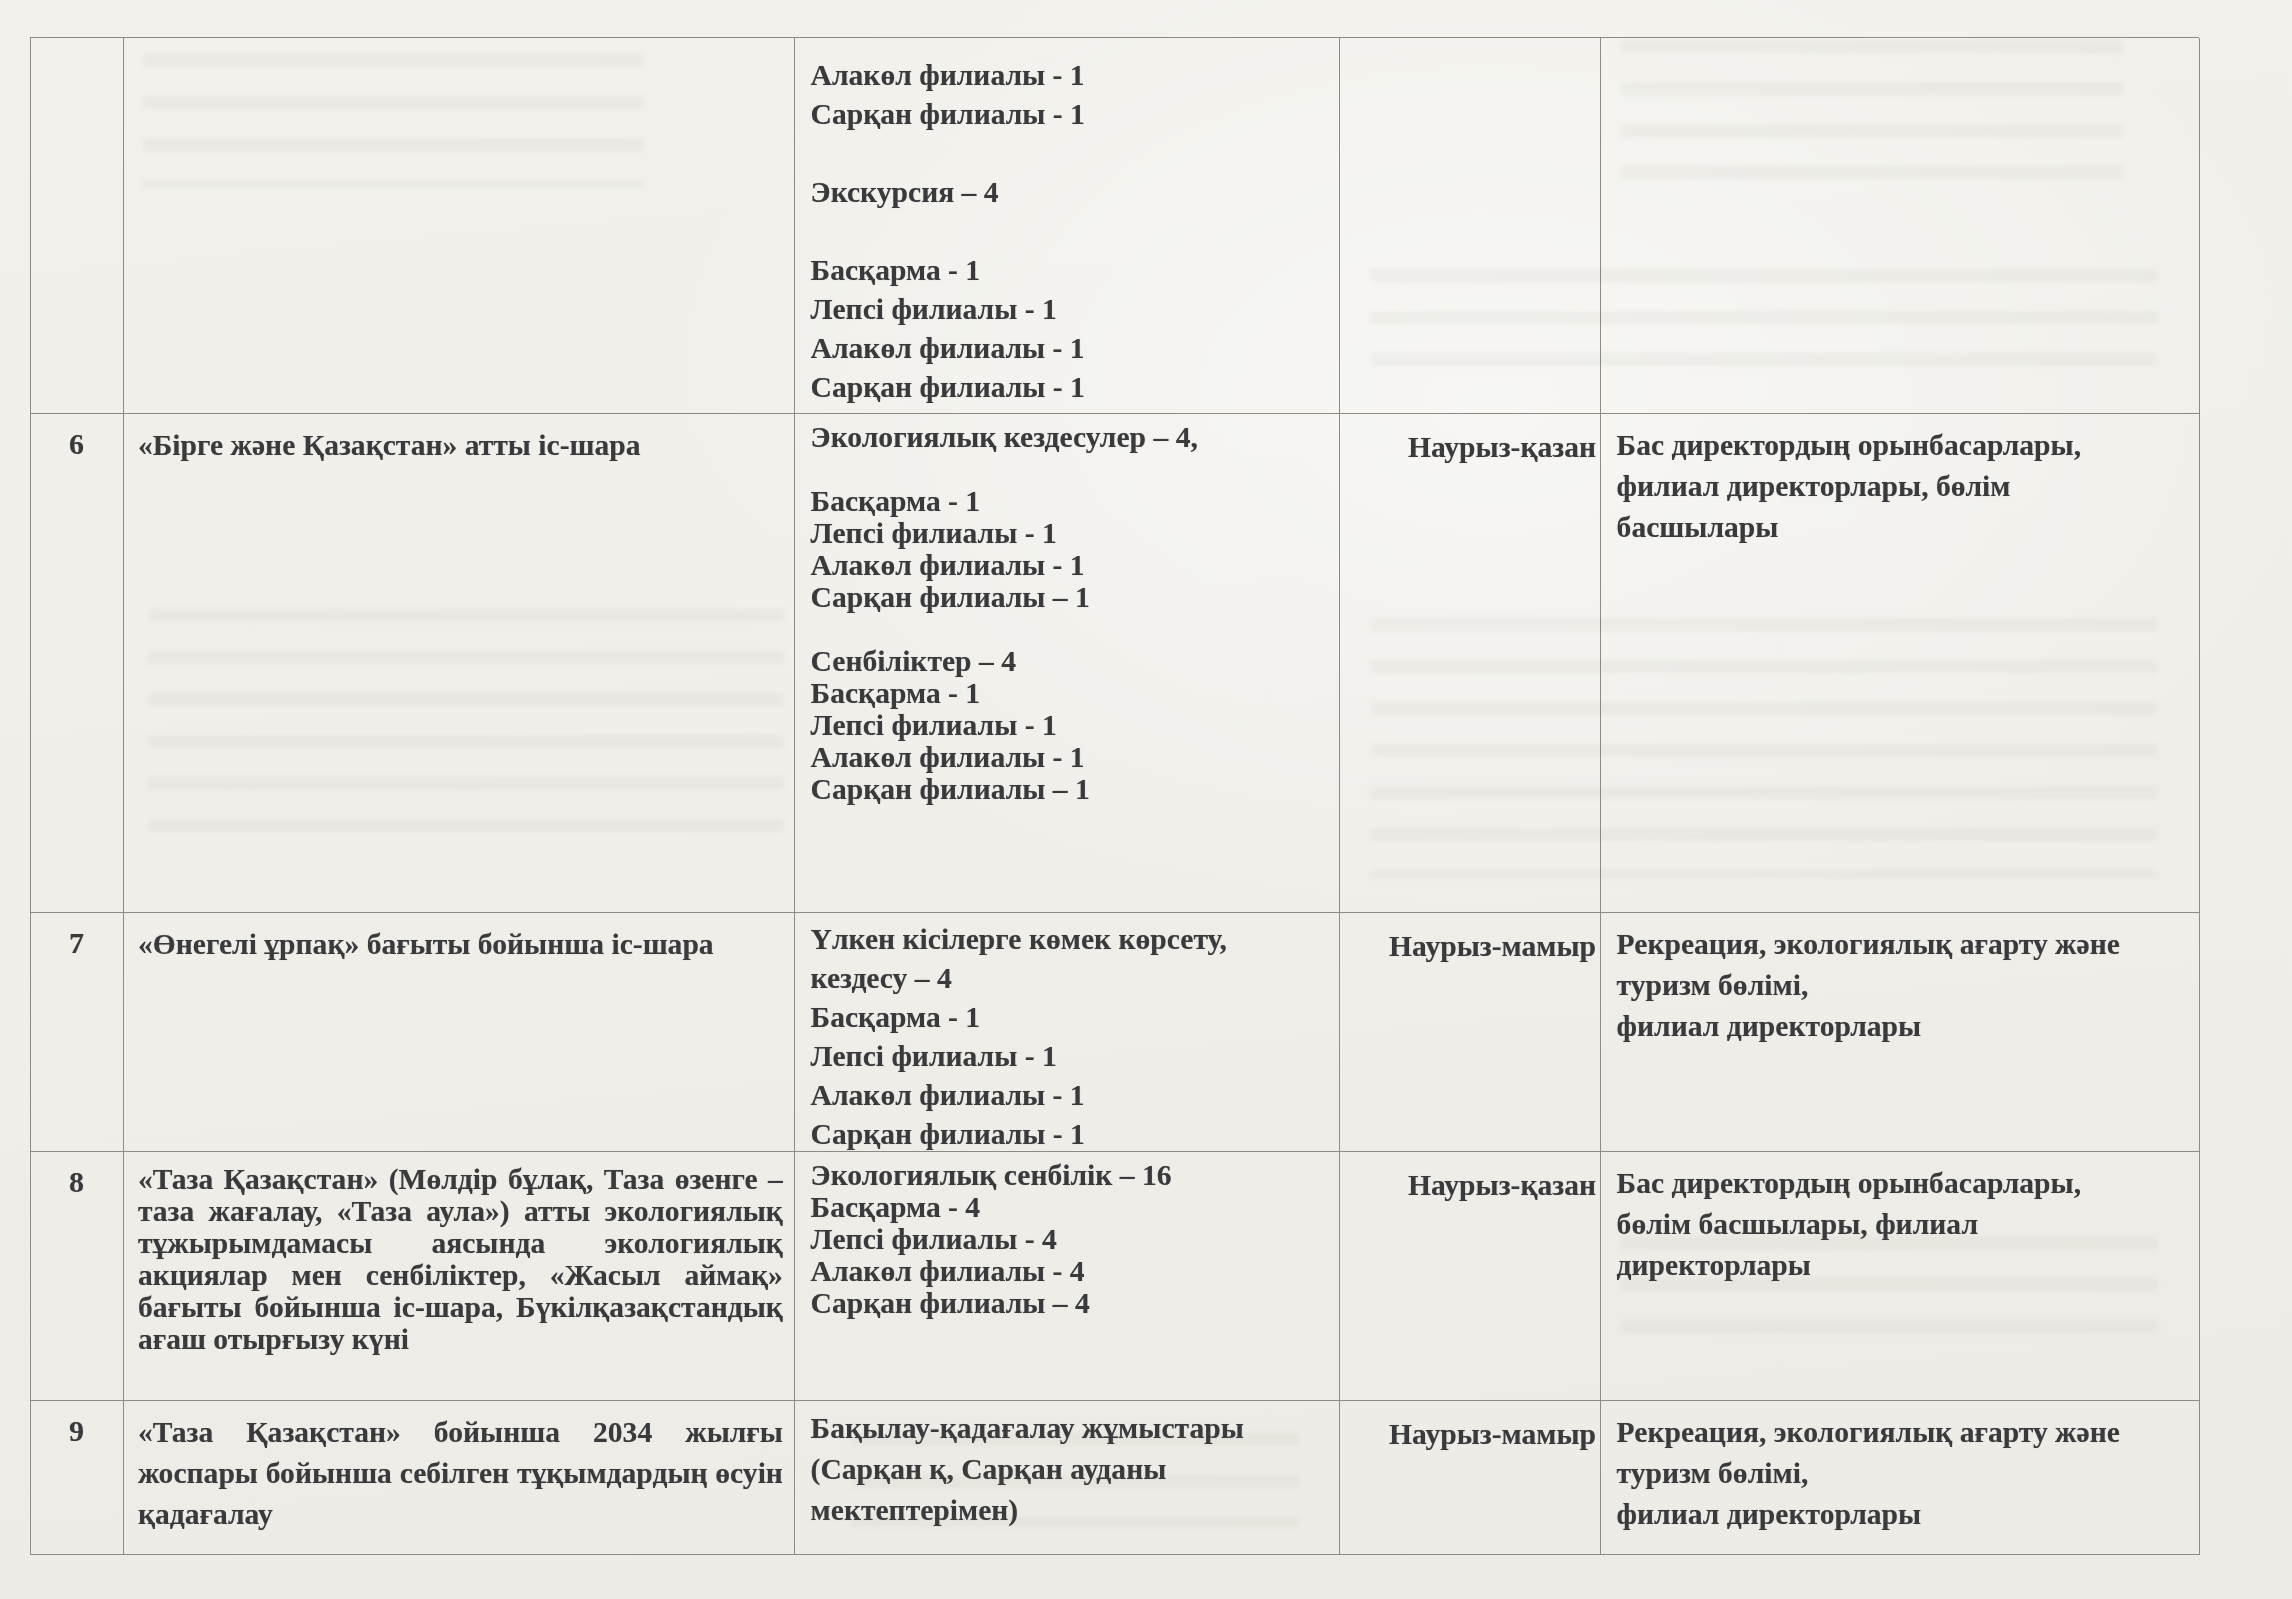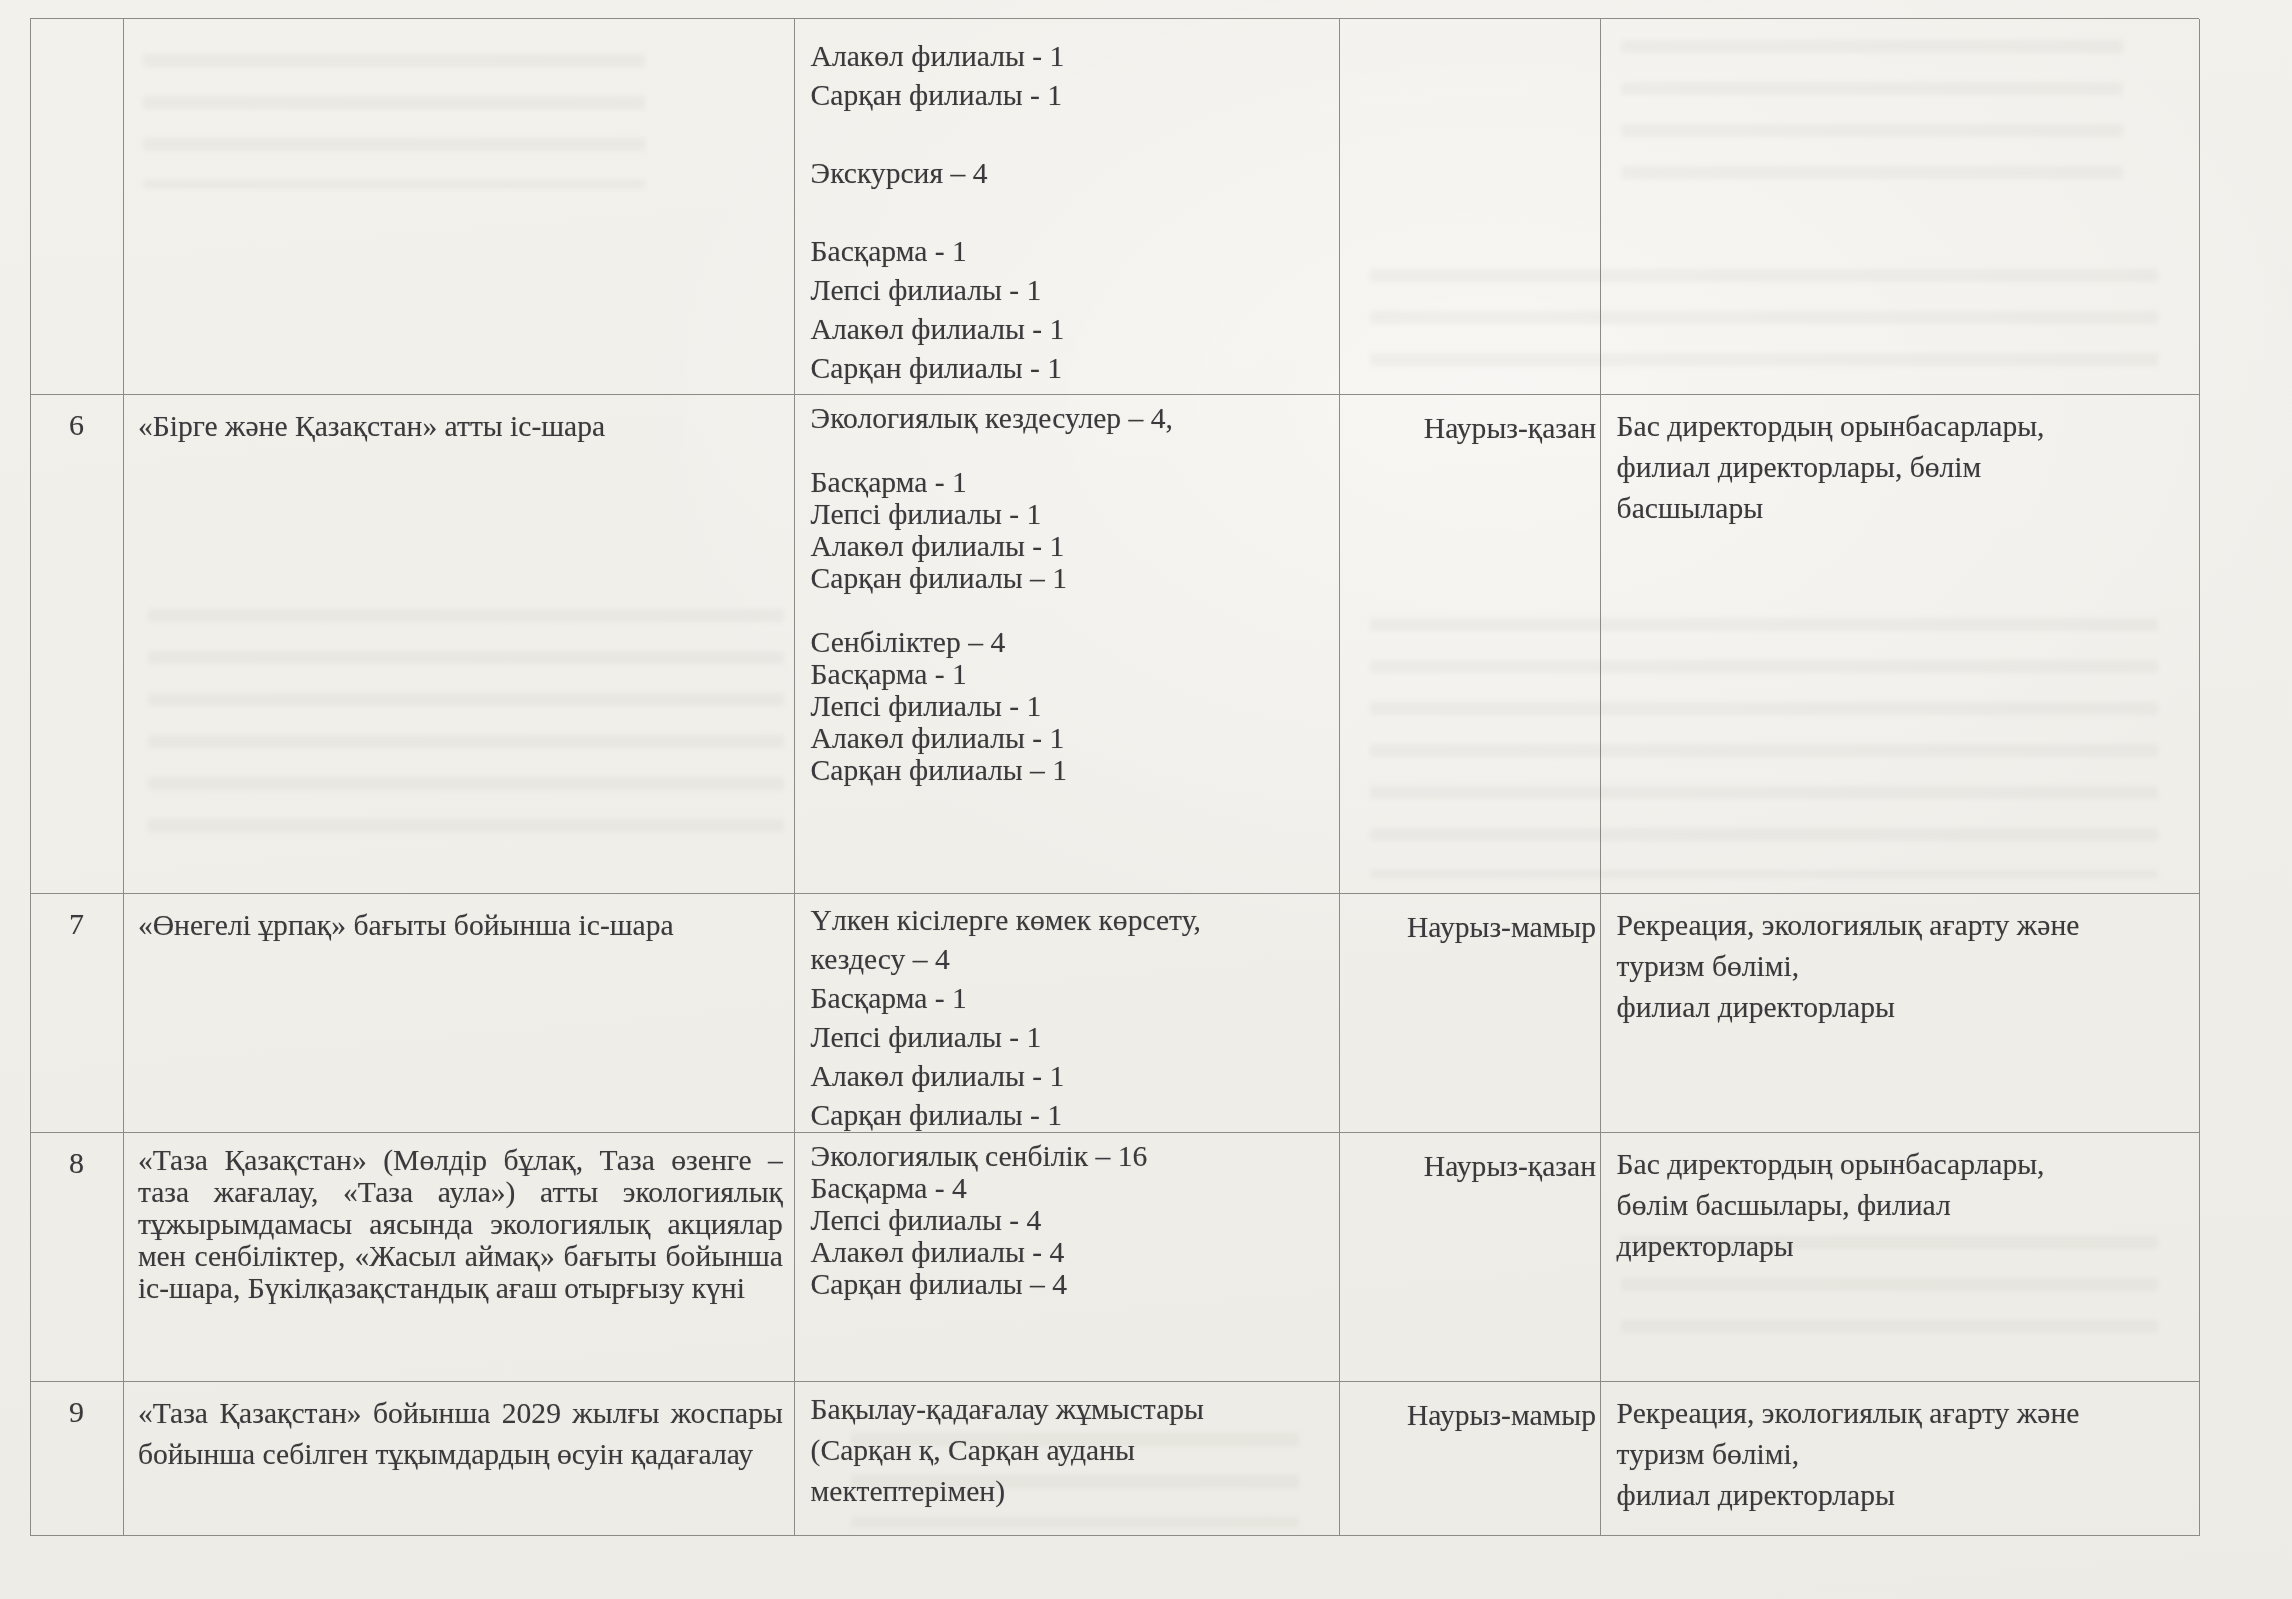--- a/index.html
+++ b/index.html
@@ -11,27 +11,28 @@
     position: relative;
     width: 2293px; height: 1600px;
     overflow: hidden;
     background:
       radial-gradient(ellipse 1254px 806px at 65% 25%, rgba(255,255,255,0.45), rgba(255,255,255,0) 70%),
       linear-gradient(175deg, #f2f1ec 0%, #f0eee9 55%, #edebe5 100%);
   }
   
   .tbl {
     position: absolute;
-    left: 29.6px; top: 18px;
+    left: 29.6px; top: 37px;
     width: 2168px; height: 1517px;
     display: grid;
     grid-template-columns: 93px 671px 545px 261px 599px;
     grid-template-rows: 376px 499px 239px 249px 154px;
     border-top: 1.8px solid #8d8b84;
     border-left: 1.8px solid #8d8b84;
+    font-weight: bold;
   }
   .cell {
     box-sizing: border-box;
     border-right: 1.8px solid #8d8b84;
     border-bottom: 1.8px solid #8d8b84;
     overflow: hidden;
     color: #3a3a3c;
     font-size: 29.6px;
     line-height: 41px;
     text-shadow: 0 0 0.9px rgba(58,58,60,0.35);
@@ -114,21 +115,21 @@
 Басқарма - 4
 Лепсі филиалы - 4
 Алакөл филиалы - 4
 Сарқан филиалы – 4</div>
     <div class="cell c-period">Наурыз-қазан</div>
     <div class="cell c-resp">Бас директордың орынбасарлары,
 бөлім басшылары, филиал
 директорлары</div>
 
     <div class="cell c-num">9</div>
-    <div class="cell c-name">«Таза Қазақстан» бойынша 2029 жылғы жоспары бойынша себілген тұқымдардың өсуін қадағалау</div>
+    <div class="cell c-name">«Таза Қазақстан» бойынша 2034 жылғы жоспары бойынша себілген тұқымдардың өсуін қадағалау</div>
     <div class="cell c-details">Бақылау-қадағалау жұмыстары
 (Сарқан қ, Сарқан ауданы
 мектептерімен)</div>
     <div class="cell c-period">Наурыз-мамыр</div>
     <div class="cell c-resp">Рекреация, экологиялық ағарту және
 туризм бөлімі,
 филиал директорлары</div>
 
   </div>
 

